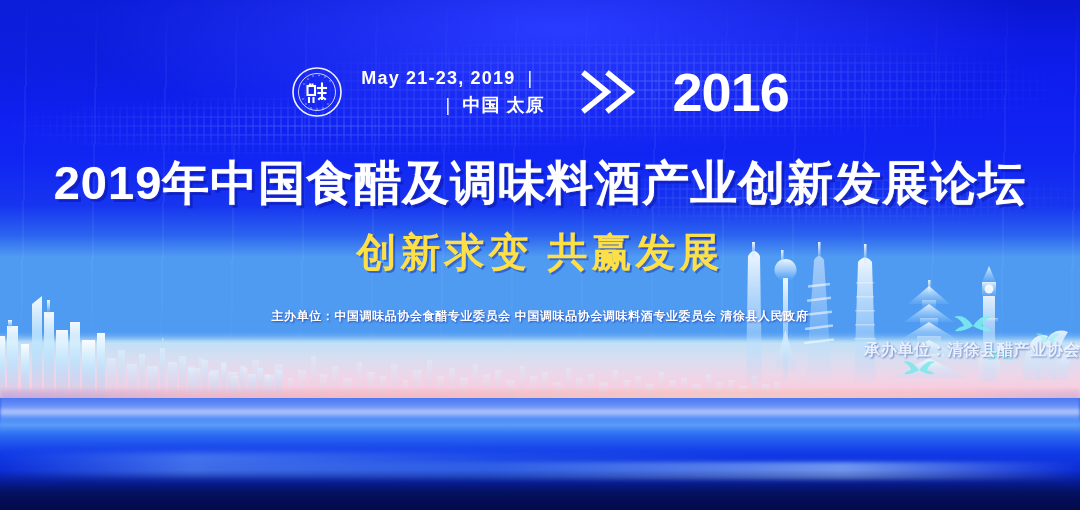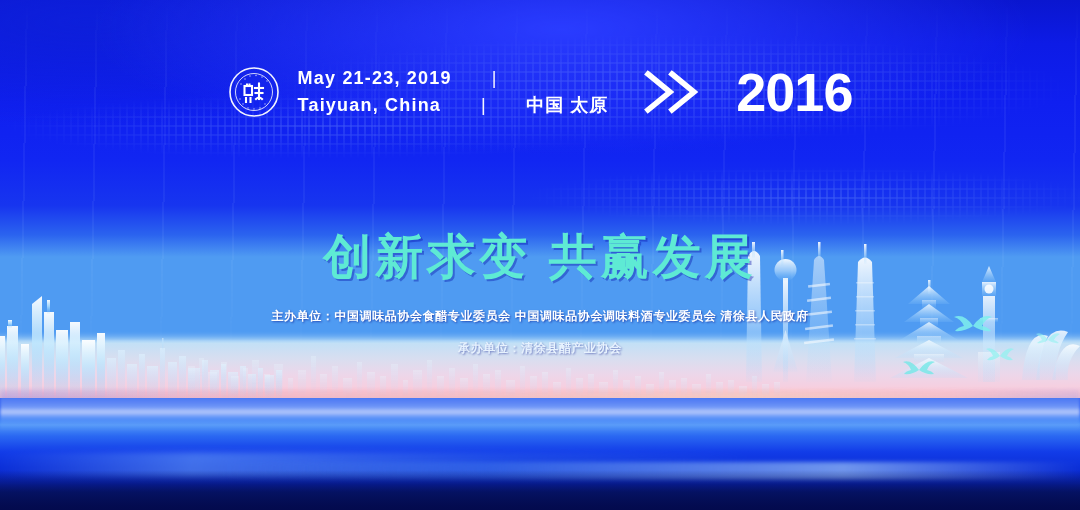--- a/index.html
+++ b/index.html
@@ -151,21 +151,21 @@
     display:flex;align-items:center;justify-content:center;gap:18px;
   }
   .emblem{width:52px;height:52px;position:relative;flex:0 0 auto;}
   .emblem svg{display:block;}
   .dateblock{
     display:flex;flex-direction:column;justify-content:center;
     color:#fff;letter-spacing:.5px;
   }
   .date-row{
     display:flex;align-items:center;white-space:nowrap;
-    font-size:18px;font-weight:bold;line-height:1.5;gap:28px;
+    font-size:18px;font-weight:bold;line-height:1.5;
   }
   .date-row .en{letter-spacing:1.2px;}
   .date-row .sep{margin:0 12px;font-weight:normal;opacity:.95;}
   .date-row .cn{letter-spacing:1px;}
   .date-row.r2{justify-content:flex-end;padding-right:0;}
   .date-row.r2 .en{margin-left:0;}
   .chevrons{display:flex;align-items:center;margin-left:16px;flex:0 0 auto;}
   .year-big{
     font-size:54px;font-weight:bold;color:#fff;letter-spacing:-1px;
     margin-left:14px;line-height:1;flex:0 0 auto;
@@ -173,33 +173,33 @@
 
   
   .title-main{
     position:absolute;left:0;top:158px;width:100%;text-align:center;
     font-size:47px;font-weight:bold;color:#fff;letter-spacing:1px;
     white-space:nowrap;line-height:1.05;
     text-shadow:0 0 1px rgba(255,255,255,.6), 3px 3px 0 rgba(10,20,170,.55);
   }
   .title-sub{
     position:absolute;left:0;top:228px;width:100%;text-align:center;
-    font-size:48px;font-weight:bold;color:#5eead4;letter-spacing:4px;
+    font-size:40px;font-weight:bold;color:#fde047;letter-spacing:4px;
     white-space:nowrap;line-height:1.2;
     text-shadow:2px 2px 0 rgba(10,20,170,.4);
   }
   .org1{
     position:absolute;left:0;top:308px;width:100%;text-align:center;
     font-size:12px;font-weight:bold;color:#fff;letter-spacing:.6px;
     white-space:nowrap;
     text-shadow:1px 1px 2px rgba(10,20,140,.6);
   }
   .org2{
-    position:absolute;left:0;top:340px;width:100%;text-align:center;
-    font-size:12px;font-weight:bold;color:#eaf4ff;letter-spacing:.6px;
+    position:absolute;left:0;top:340px;width:100%;text-align:right;
+    font-size:16px;font-weight:bold;color:#eaf4ff;letter-spacing:.6px;
     white-space:nowrap;opacity:.92;
     text-shadow:1px 1px 2px rgba(10,20,140,.5);
   }
 </style>
 </head>
 <body>
 
 <div id="banner">
 
   <div class="layer sky"></div>
@@ -476,35 +476,35 @@
         </g>
       </svg>
     </div>
 
     <div class="dateblock">
       <div class="date-row">
         <span class="en">May 21-23, 2019</span>
         <span class="sep">|</span>
       </div>
       <div class="date-row r2">
-        <span class="en">Taiyuan, China</span>
         <span class="sep">|</span>
         <span class="cn">中国 太原</span>
       </div>
     </div>
 
     <div class="chevrons">
       <svg width="62" height="48" viewBox="0 0 62 48">
         <g fill="none" stroke="#ffffff" stroke-width="5.5" stroke-linecap="square">
           <polyline points="6,6 28,24 6,42"></polyline>
           <polyline points="30,6 52,24 30,42"></polyline>
         </g>
       </svg>
     </div>
 
     <div class="year-big">2016</div>
   </div>
 
+  <div class="title-main">2019年中国食醋及调味料酒产业创新发展论坛</div>
   <div class="title-sub">创新求变  共赢发展</div>
   <div class="org1">主办单位：中国调味品协会食醋专业委员会 中国调味品协会调味料酒专业委员会 清徐县人民政府</div>
   <div class="org2">承办单位：清徐县醋产业协会</div>
 
 </div>
 
 </body></html>

